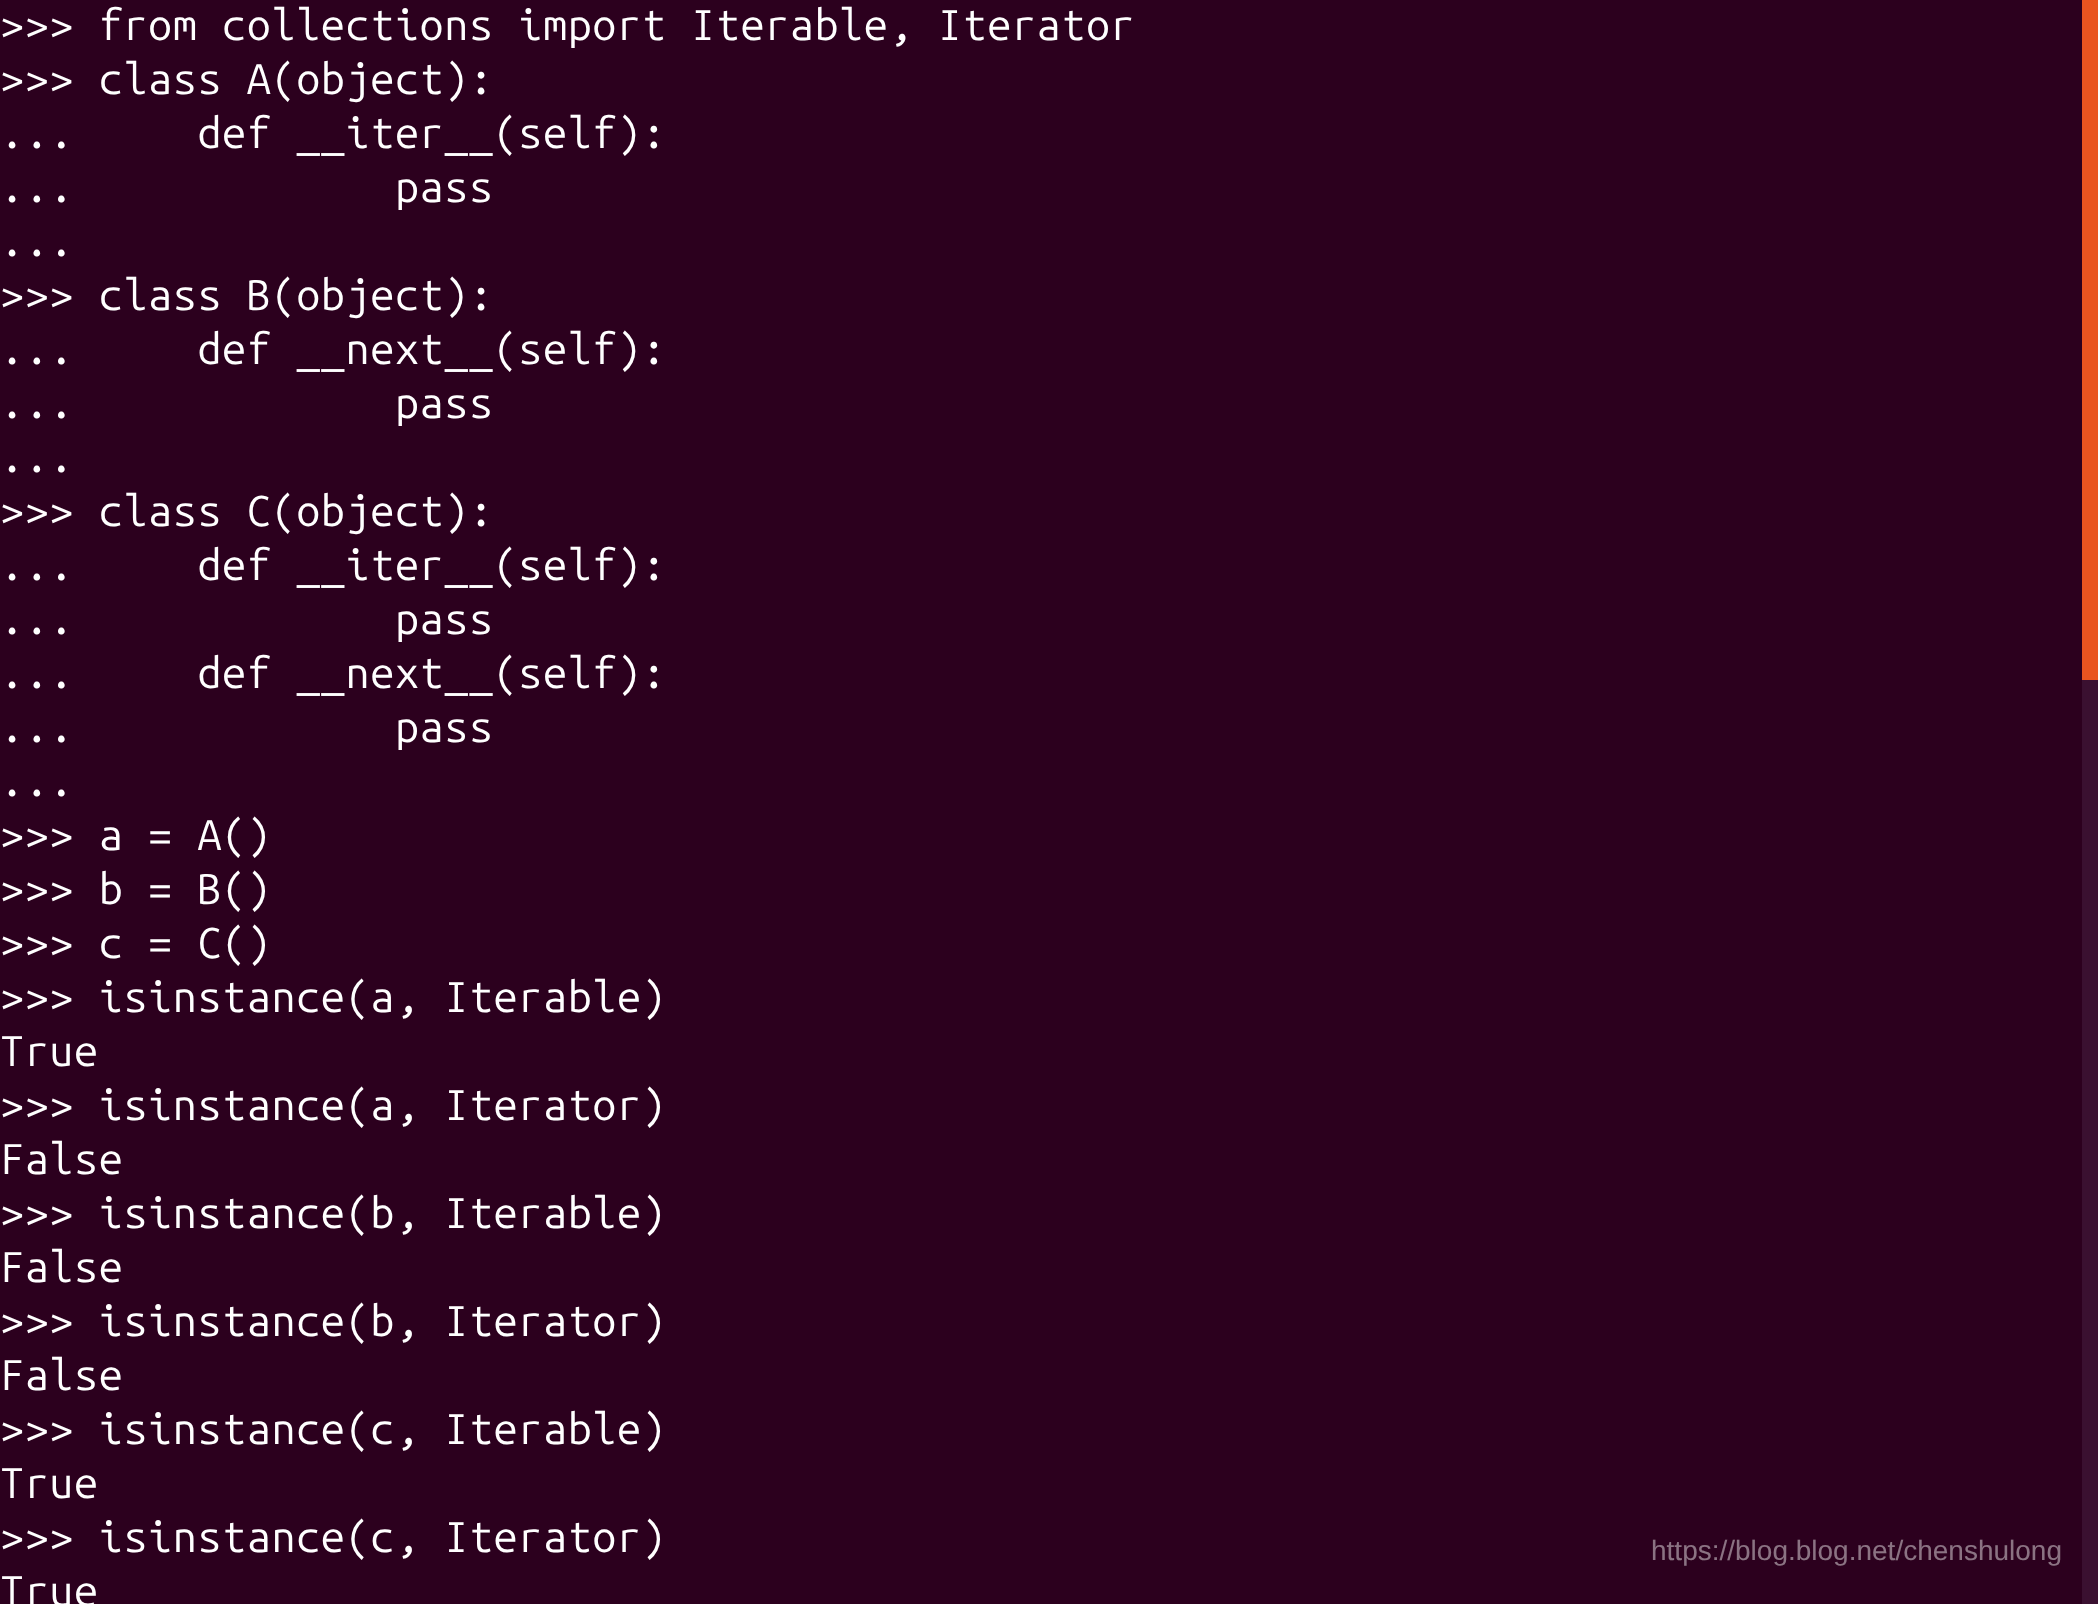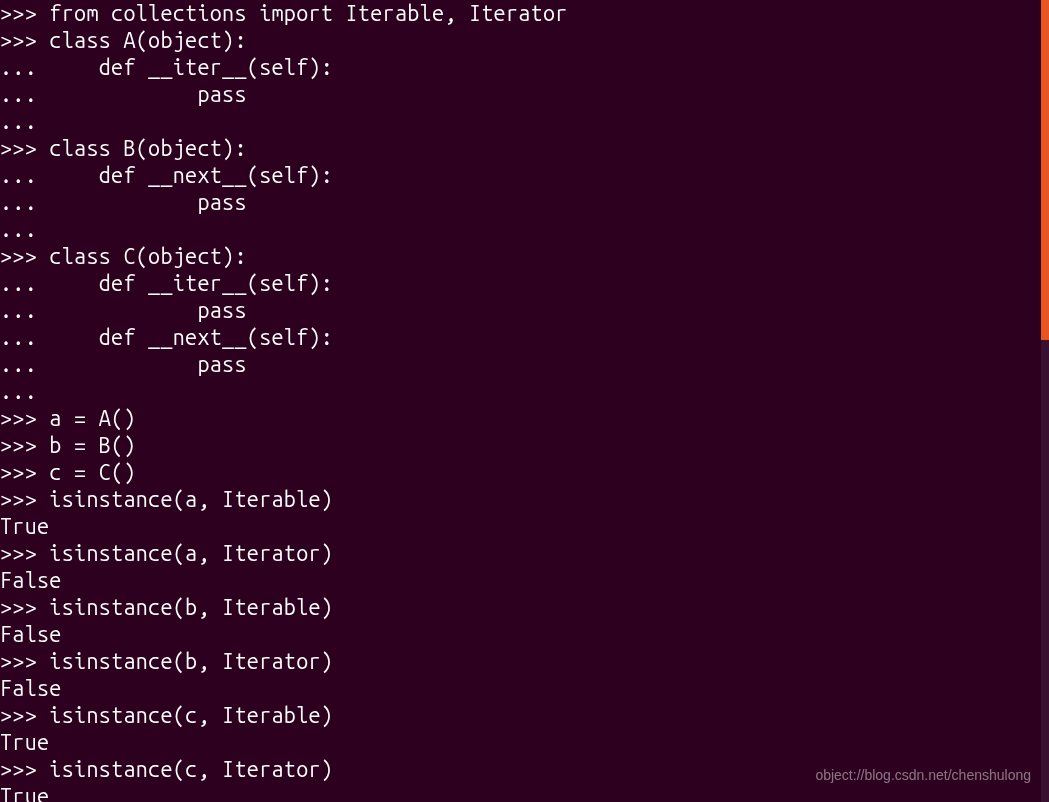--- a/index.html
+++ b/index.html
@@ -54,13 +54,13 @@
   </style>
 </head>
 <body>
 
 <div class="terminal" id="terminal-container"><span class="line">&gt;&gt;&gt; from collections import Iterable, Iterator</span><span class="line">&gt;&gt;&gt; class A(object):</span><span class="line">...     def __iter__(self):</span><span class="line">...             pass</span><span class="line">... </span><span class="line">&gt;&gt;&gt; class B(object):</span><span class="line">...     def __next__(self):</span><span class="line">...             pass</span><span class="line">... </span><span class="line">&gt;&gt;&gt; class C(object):</span><span class="line">...     def __iter__(self):</span><span class="line">...             pass</span><span class="line">...     def __next__(self):</span><span class="line">...             pass</span><span class="line">... </span><span class="line">&gt;&gt;&gt; a = A()</span><span class="line">&gt;&gt;&gt; b = B()</span><span class="line">&gt;&gt;&gt; c = C()</span><span class="line">&gt;&gt;&gt; isinstance(a, Iterable)</span><span class="line">True</span><span class="line">&gt;&gt;&gt; isinstance(a, Iterator)</span><span class="line">False</span><span class="line">&gt;&gt;&gt; isinstance(b, Iterable)</span><span class="line">False</span><span class="line">&gt;&gt;&gt; isinstance(b, Iterator)</span><span class="line">False</span><span class="line">&gt;&gt;&gt; isinstance(c, Iterable)</span><span class="line">True</span><span class="line">&gt;&gt;&gt; isinstance(c, Iterator)</span><span class="line">True</span></div>
 
 <div class="scrollbar">
   <div class="scrollbar-thumb"></div>
 </div>
 
-<div class="watermark">object://blog.csdn.net/chenshulong</div>
+<div class="watermark">https://blog.blog.net/chenshulong</div>
 
 </body></html>

